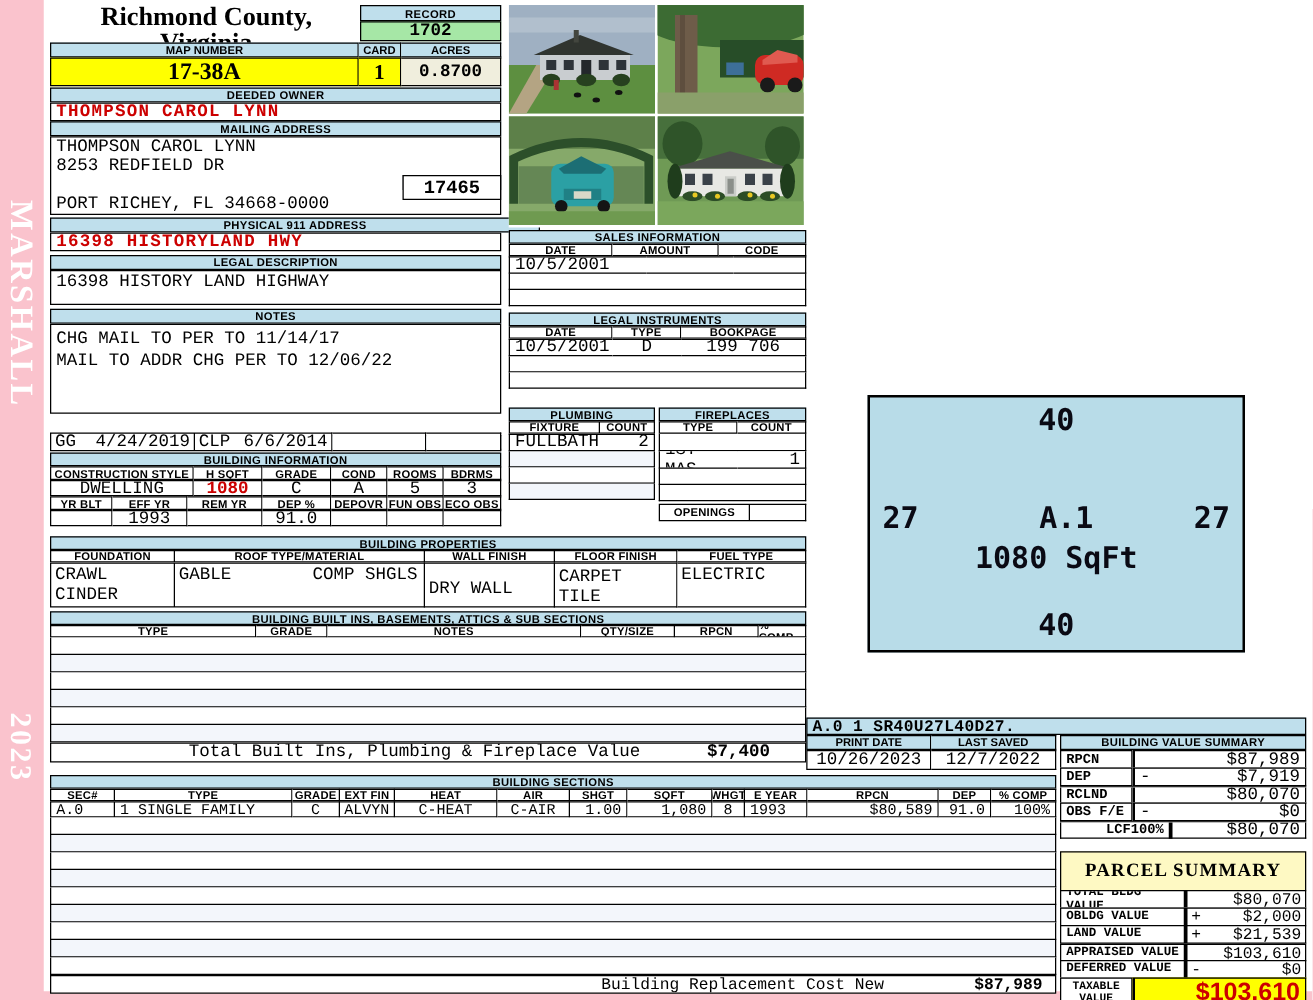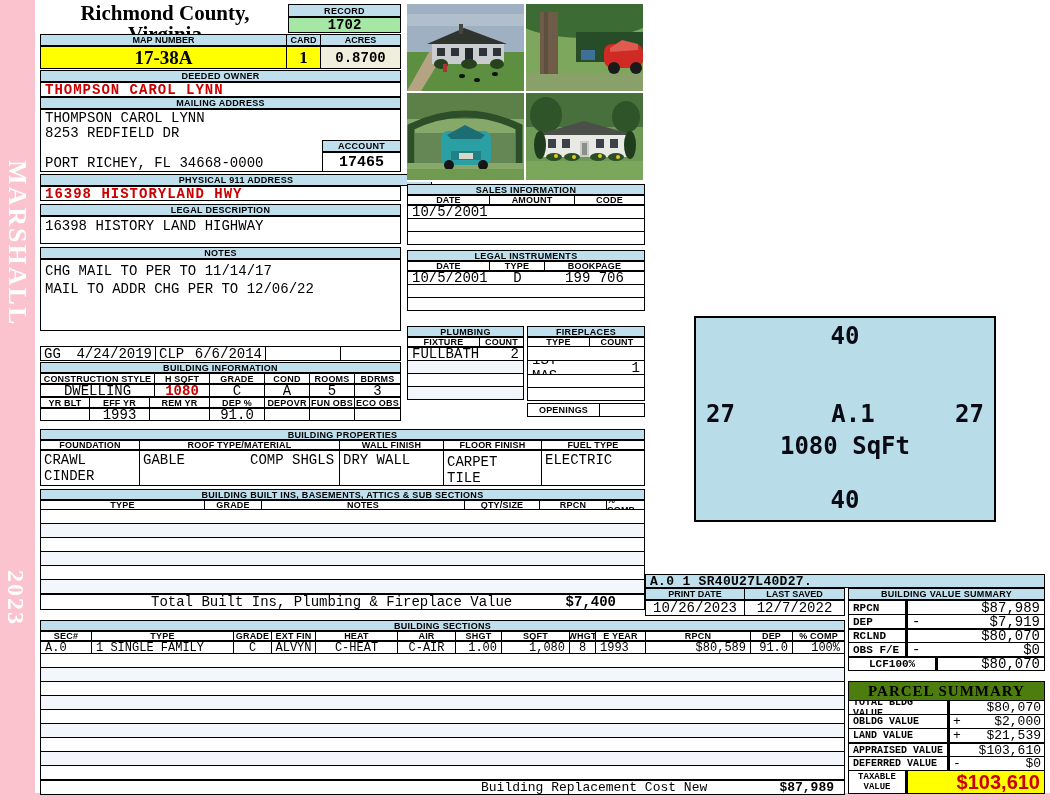--- a/index.html
+++ b/index.html
@@ -61,21 +61,21 @@
   <div class="a c v bold red left" style="left:5px;top:82px;width:361px;height:15px;letter-spacing:1px">THOMPSON CAROL LYNN</div>
 
   <div class="a bar" style="left:5px;top:97px;width:361px;height:12px">MAILING ADDRESS</div>
   <div class="a c" style="left:5px;top:109px;width:361px;height:63px;flex-direction:column;align-items:flex-start;justify-content:flex-start;padding:1px 4px">
     <div class="mono" style="font-size:14px;line-height:15px">THOMPSON CAROL LYNN</div>
     <div class="mono" style="font-size:14px;line-height:15px">8253 REDFIELD DR</div>
     <div class="mono" style="font-size:14px;line-height:15px;min-height:15px"></div>
     <div class="mono" style="font-size:14px;line-height:15px">PORT RICHEY, FL 34668-0000</div>
   </div>
   <div class="a bar" style="left:287px;top:140px;width:79px;height:12px">ACCOUNT</div>
-  <div class="a c v bold" style="left:287px;top:152px;width:79px;height:20px;font-size:15px">17465</div>
+  <div class="a c v bold" style="left:287px;top:140px;width:79px;height:20px;font-size:15px">17465</div>
 
   <div class="a bar" style="left:5px;top:174px;width:392px;height:12px">PHYSICAL 911 ADDRESS</div>
   <div class="a c v bold red left" style="left:5px;top:186px;width:361px;height:15px;letter-spacing:1px">16398 HISTORYLAND HWY</div>
 
   <div class="a bar" style="left:5px;top:204px;width:361px;height:12px">LEGAL DESCRIPTION</div>
   <div class="a c v left" style="left:5px;top:216px;width:361px;height:28px;align-items:flex-start;padding-top:1px">16398 HISTORY LAND HIGHWAY</div>
 
   <div class="a bar" style="left:5px;top:247px;width:361px;height:12px">NOTES</div>
   <div class="a c" style="left:5px;top:259px;width:361px;height:72px;flex-direction:column;align-items:flex-start;justify-content:flex-start;padding:2px 4px">
     <div class="mono" style="font-size:14px;line-height:18px">CHG MAIL TO PER TO 11/14/17</div>
@@ -147,21 +147,21 @@
   <div class="a bar" style="left:5px;top:429px;width:605px;height:11px">BUILDING PROPERTIES</div>
   <div class="a row" style="left:5px;top:450px;width:605px;height:36px">
     <div class="c v" style="width:100px;flex-direction:column;align-items:flex-start;justify-content:flex-start;padding:1px 3px;line-height:16px">
       <span>CRAWL</span>
       <span>CINDER BLOCK</span>
     </div>
     <div class="c v" style="width:200px;align-items:flex-start;justify-content:flex-start;padding:1px 3px">
       <span>GABLE</span>
       <span style="margin-left:65px">COMP SHGLS</span>
     </div>
-    <div class="c v" style="width:104px;align-items:flex-start;justify-content:flex-start;padding:1px 3px">DRY WALL</div>
+    <div class="c v" style="width:104px;align-items:flex-start;justify-content:flex-start;padding:12px 3px">DRY WALL</div>
     <div class="c v" style="width:98px;flex-direction:column;align-items:flex-start;justify-content:flex-start;padding:3px 3px;line-height:16px">
       <span>CARPET</span>
       <span>TILE</span>
     </div>
     <div class="c v" style="width:103px;align-items:flex-start;justify-content:flex-start;padding:1px 3px">ELECTRIC</div>
   </div>
 
   <div class="a bar" style="left:5px;top:489px;width:605px;height:11px">BUILDING BUILT INS, BASEMENTS, ATTICS &amp; SUB SECTIONS</div>
   <div class="a row" style="left:5px;top:500px;width:605px;height:10px">
     <div class="c h" style="width:165px">TYPE</div>
@@ -368,21 +368,21 @@
       </div>
     </div>
     <div class="row" style="height:15px;margin-top:-1px">
       <div class="c left mono bold" style="width:58px;font-size:11px">OBS F/E</div>
       <div class="c v right" style="flex:1;border-left:2px solid #000;justify-content:space-between;padding:0 4px">
         <span>-</span>
         <span>$0</span>
       </div>
     </div>
     <div class="row" style="height:15px;margin-top:-1px;border-top:2px solid #000">
-      <div class="c mono bold" style="width:88px;font-size:11px;border-top:none;justify-content:flex-start;padding:0 20px">
+      <div class="c mono bold" style="width:88px;font-size:11px;border-top:none;justify-content:flex-end;padding:0 4px">
         <span>LCF</span>
         <span>100%</span>
       </div>
       <div class="c v right" style="flex:1;border-left:2px solid #000;border-top:none;padding:0 4px">$80,070</div>
     </div>
   </div>
 
   <div class="a bar" style="left:5px;top:620px;width:805px;height:11px">BUILDING SECTIONS</div>
   <div class="a row" style="left:5px;top:631px;width:805px;height:10px">
     <div class="c h" style="width:52px">SEC#</div>
@@ -424,21 +424,21 @@
     <div class="erow" style="height:14px"></div>
     <div class="erow alt" style="height:14px"></div>
     <div class="erow" style="height:14px"></div>
   </div>
   <div class="a c" style="left:5px;top:780px;width:805px;height:15px;justify-content:flex-start">
     <span class="mono" style="font-size:13px;margin-left:440px">Building Replacement Cost New</span>
     <span class="mono bold" style="font-size:13px;margin-left:auto;margin-right:10px">$87,989</span>
   </div>
 
   <div class="a" style="left:813px;top:681px;width:197px">
-    <div class="c" style="height:20px;background:#4d7c0f;font:bold 15px 'Liberation Serif',serif;letter-spacing:1px">PARCEL SUMMARY</div>
+    <div class="c" style="height:32px;background:#fef9c3;font:bold 15px 'Liberation Serif',serif;letter-spacing:1px">PARCEL SUMMARY</div>
     <div class="row" style="height:15px;margin-top:-1px">
       <div class="c left mono bold" style="width:100px;font-size:10px">TOTAL BLDG VALUE</div>
       <div class="c v right" style="flex:1;border-left:2px solid #000;justify-content:space-between;padding:0 3px;font-size:13px">
         <span></span>
         <span>$80,070</span>
       </div>
     </div>
     <div class="row" style="height:15px;margin-top:-1px">
       <div class="c left mono bold" style="width:100px;font-size:10px">OBLDG VALUE</div>
       <div class="c v right" style="flex:1;border-left:2px solid #000;justify-content:space-between;padding:0 3px;font-size:13px">

